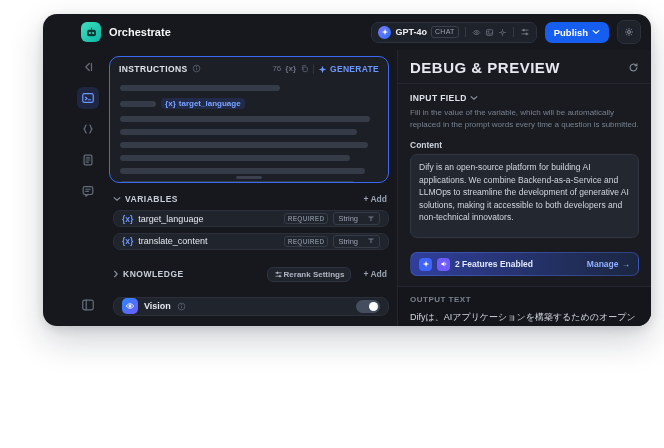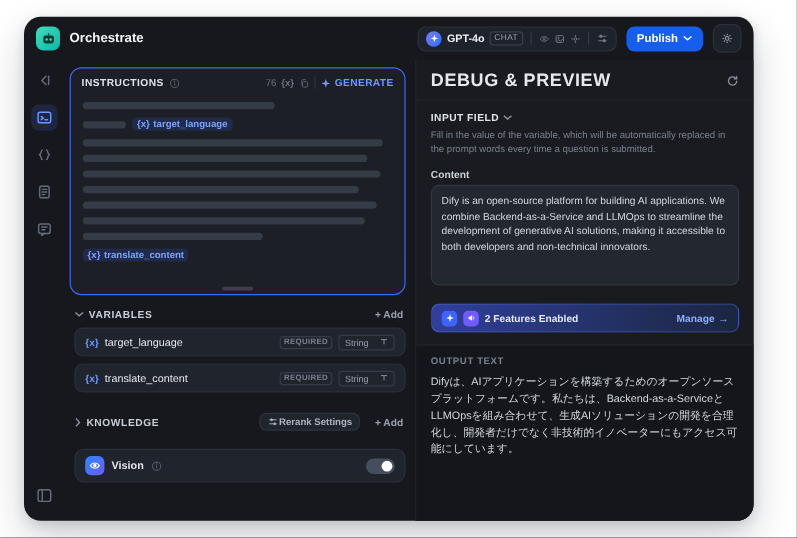--- a/index.html
+++ b/index.html
@@ -3,24 +3,24 @@
 <meta charset="utf-8">
 <style>
   * { box-sizing: border-box; }
   html,body { margin:0; padding:0; }
   body {
     width:664px; height:448px; position:relative; overflow:hidden;
     background:#ffffff;
     font-family:"Liberation Sans","DejaVu Sans",sans-serif;
   }
   .window {
-    position:absolute; left:20px; top:14px; width:608px; height:420px;
+    position:absolute; left:43px; top:14px; width:608px; height:312px;
     background:#16181d; border-radius:14px; overflow:hidden;
     box-shadow:0 14px 34px rgba(16,24,40,.20), 0 3px 10px rgba(16,24,40,.12);
-    display:flex; flex-direction:column; color:#e5e8ee;
+    display:flex; flex-direction:column; color:#e5e8ee;padding-left:28px;
   }
   svg { display:block; }
   
   .topbar { flex:0 0 36px; display:flex; align-items:center; gap:8px; padding:0 10px; }
   .logo { width:20px; height:20px; border-radius:6px; flex:0 0 20px;
     background:linear-gradient(135deg,#3fe0bd,#0fb5a5);
     display:flex; align-items:center; justify-content:center; }
   .app-title { font-size:11px; font-weight:bold; color:#f5f6f8; }
   .model-chip { margin-left:auto; display:flex; align-items:center; gap:4px;
     background:#1e222a; border:1px solid #2c313c; border-radius:7px; padding:3px 6px; cursor:pointer; }
@@ -41,21 +41,21 @@
   .bodyrow { flex:1; display:flex; min-height:0; }
   .rail { flex:0 0 34px; display:flex; flex-direction:column; align-items:center; padding:6px 0 10px; gap:9px; }
   .rail-btn { width:22px; height:22px; border-radius:6px; display:flex; align-items:center;
     justify-content:center; color:#646c7b; cursor:pointer; }
   .rail-btn.active { background:rgba(76,115,255,.16); color:#6d98ff; }
   .rail-spacer { flex:1; }
   
   .main { flex:0 0 292px; display:flex; flex-direction:column; padding:6px 8px 10px 4px; min-width:0; }
   .ins-panel { height:190px; background:#1c1f26; border:1px solid #3b6af2; border-radius:10px;
     display:flex; flex-direction:column; position:relative; overflow:hidden; cursor:text; }
-  .ins-head { display:flex; align-items:center; gap:4px; padding:7px 9px 3px; }
+  .ins-head { display:flex; gap:4px; padding:7px 9px 3px; }
   .ins-title { font-size:8.5px; font-weight:bold; letter-spacing:.4px; color:#dfe3ea; }
   .muted-ic { color:#5d6573; display:flex; }
   .ins-count { margin-left:auto; font-size:8px; color:#6c7482; }
   .ins-var-ic { font-size:8px; color:#6c7482; font-weight:bold; }
   .vsep { width:1px; height:10px; background:#2e3340; }
   .generate-btn { display:flex; align-items:center; gap:3px; background:none; border:none;
     color:#6d98ff; font-size:8.5px; font-weight:bold; letter-spacing:.3px; cursor:pointer; padding:0;
     font-family:inherit; }
   .ins-body { flex:1; padding:8px 10px 4px; display:flex; flex-direction:column; gap:7px; }
   .sk-row { display:flex; align-items:center; gap:5px; }

